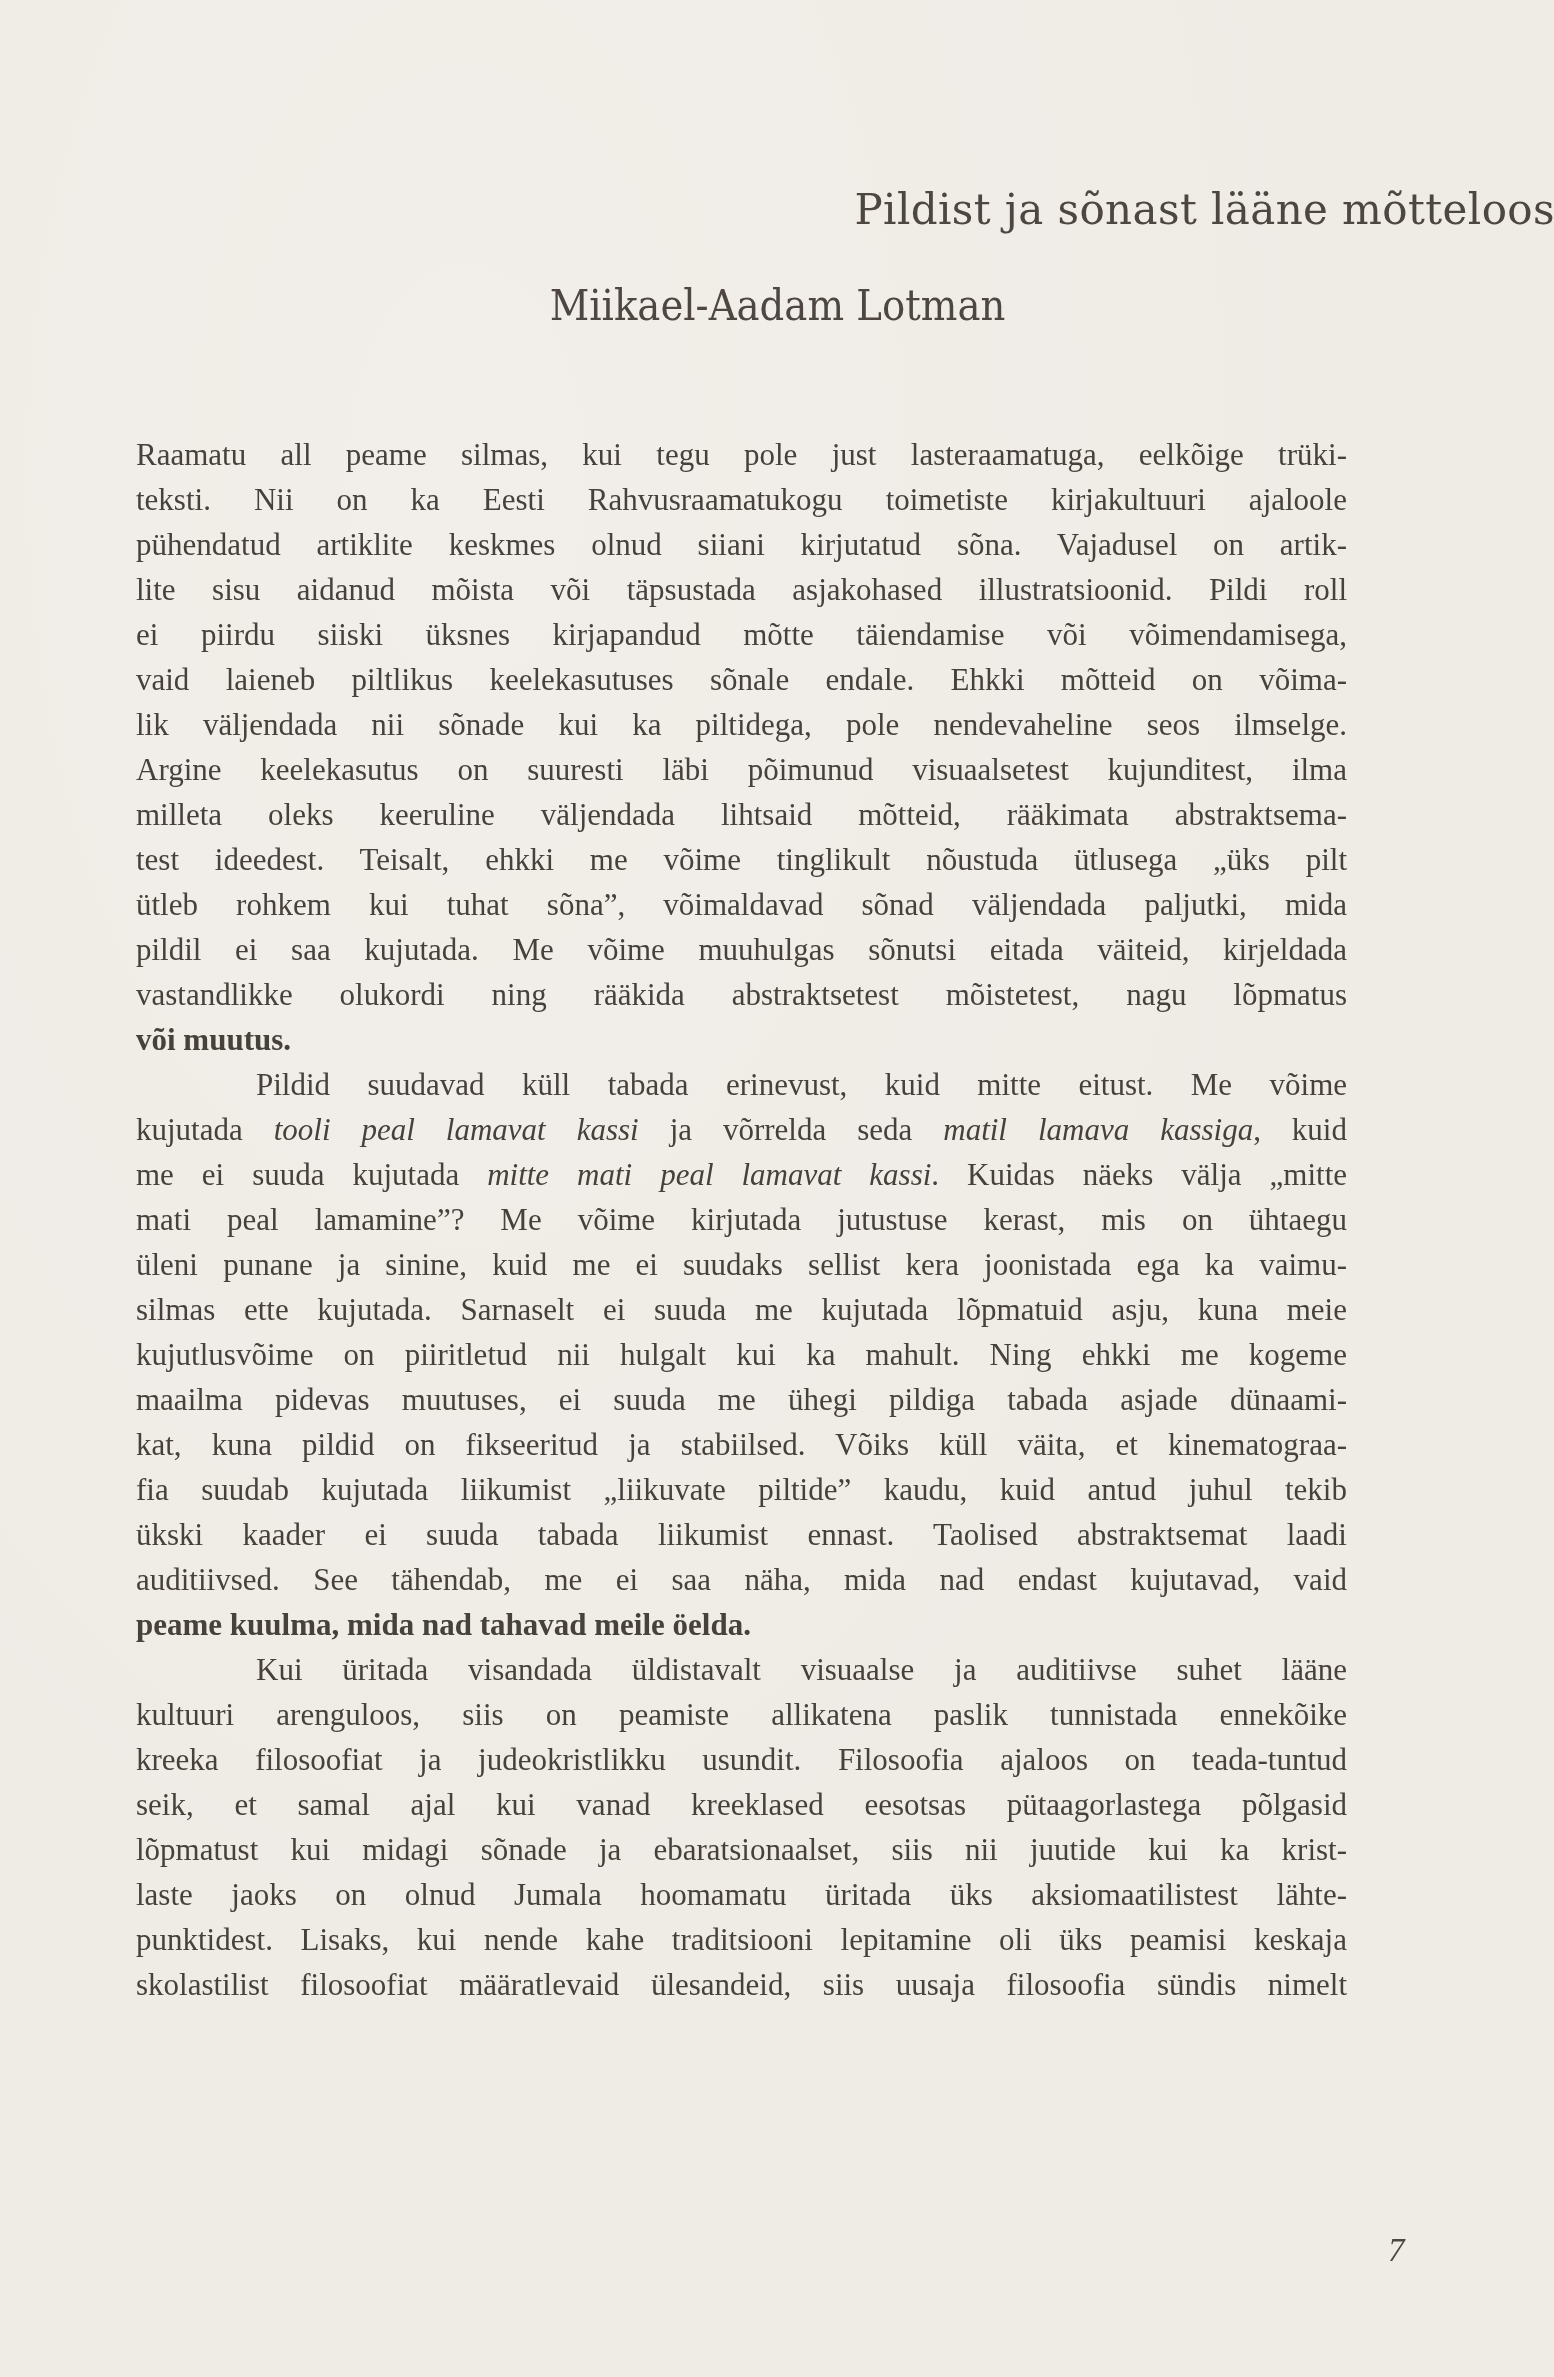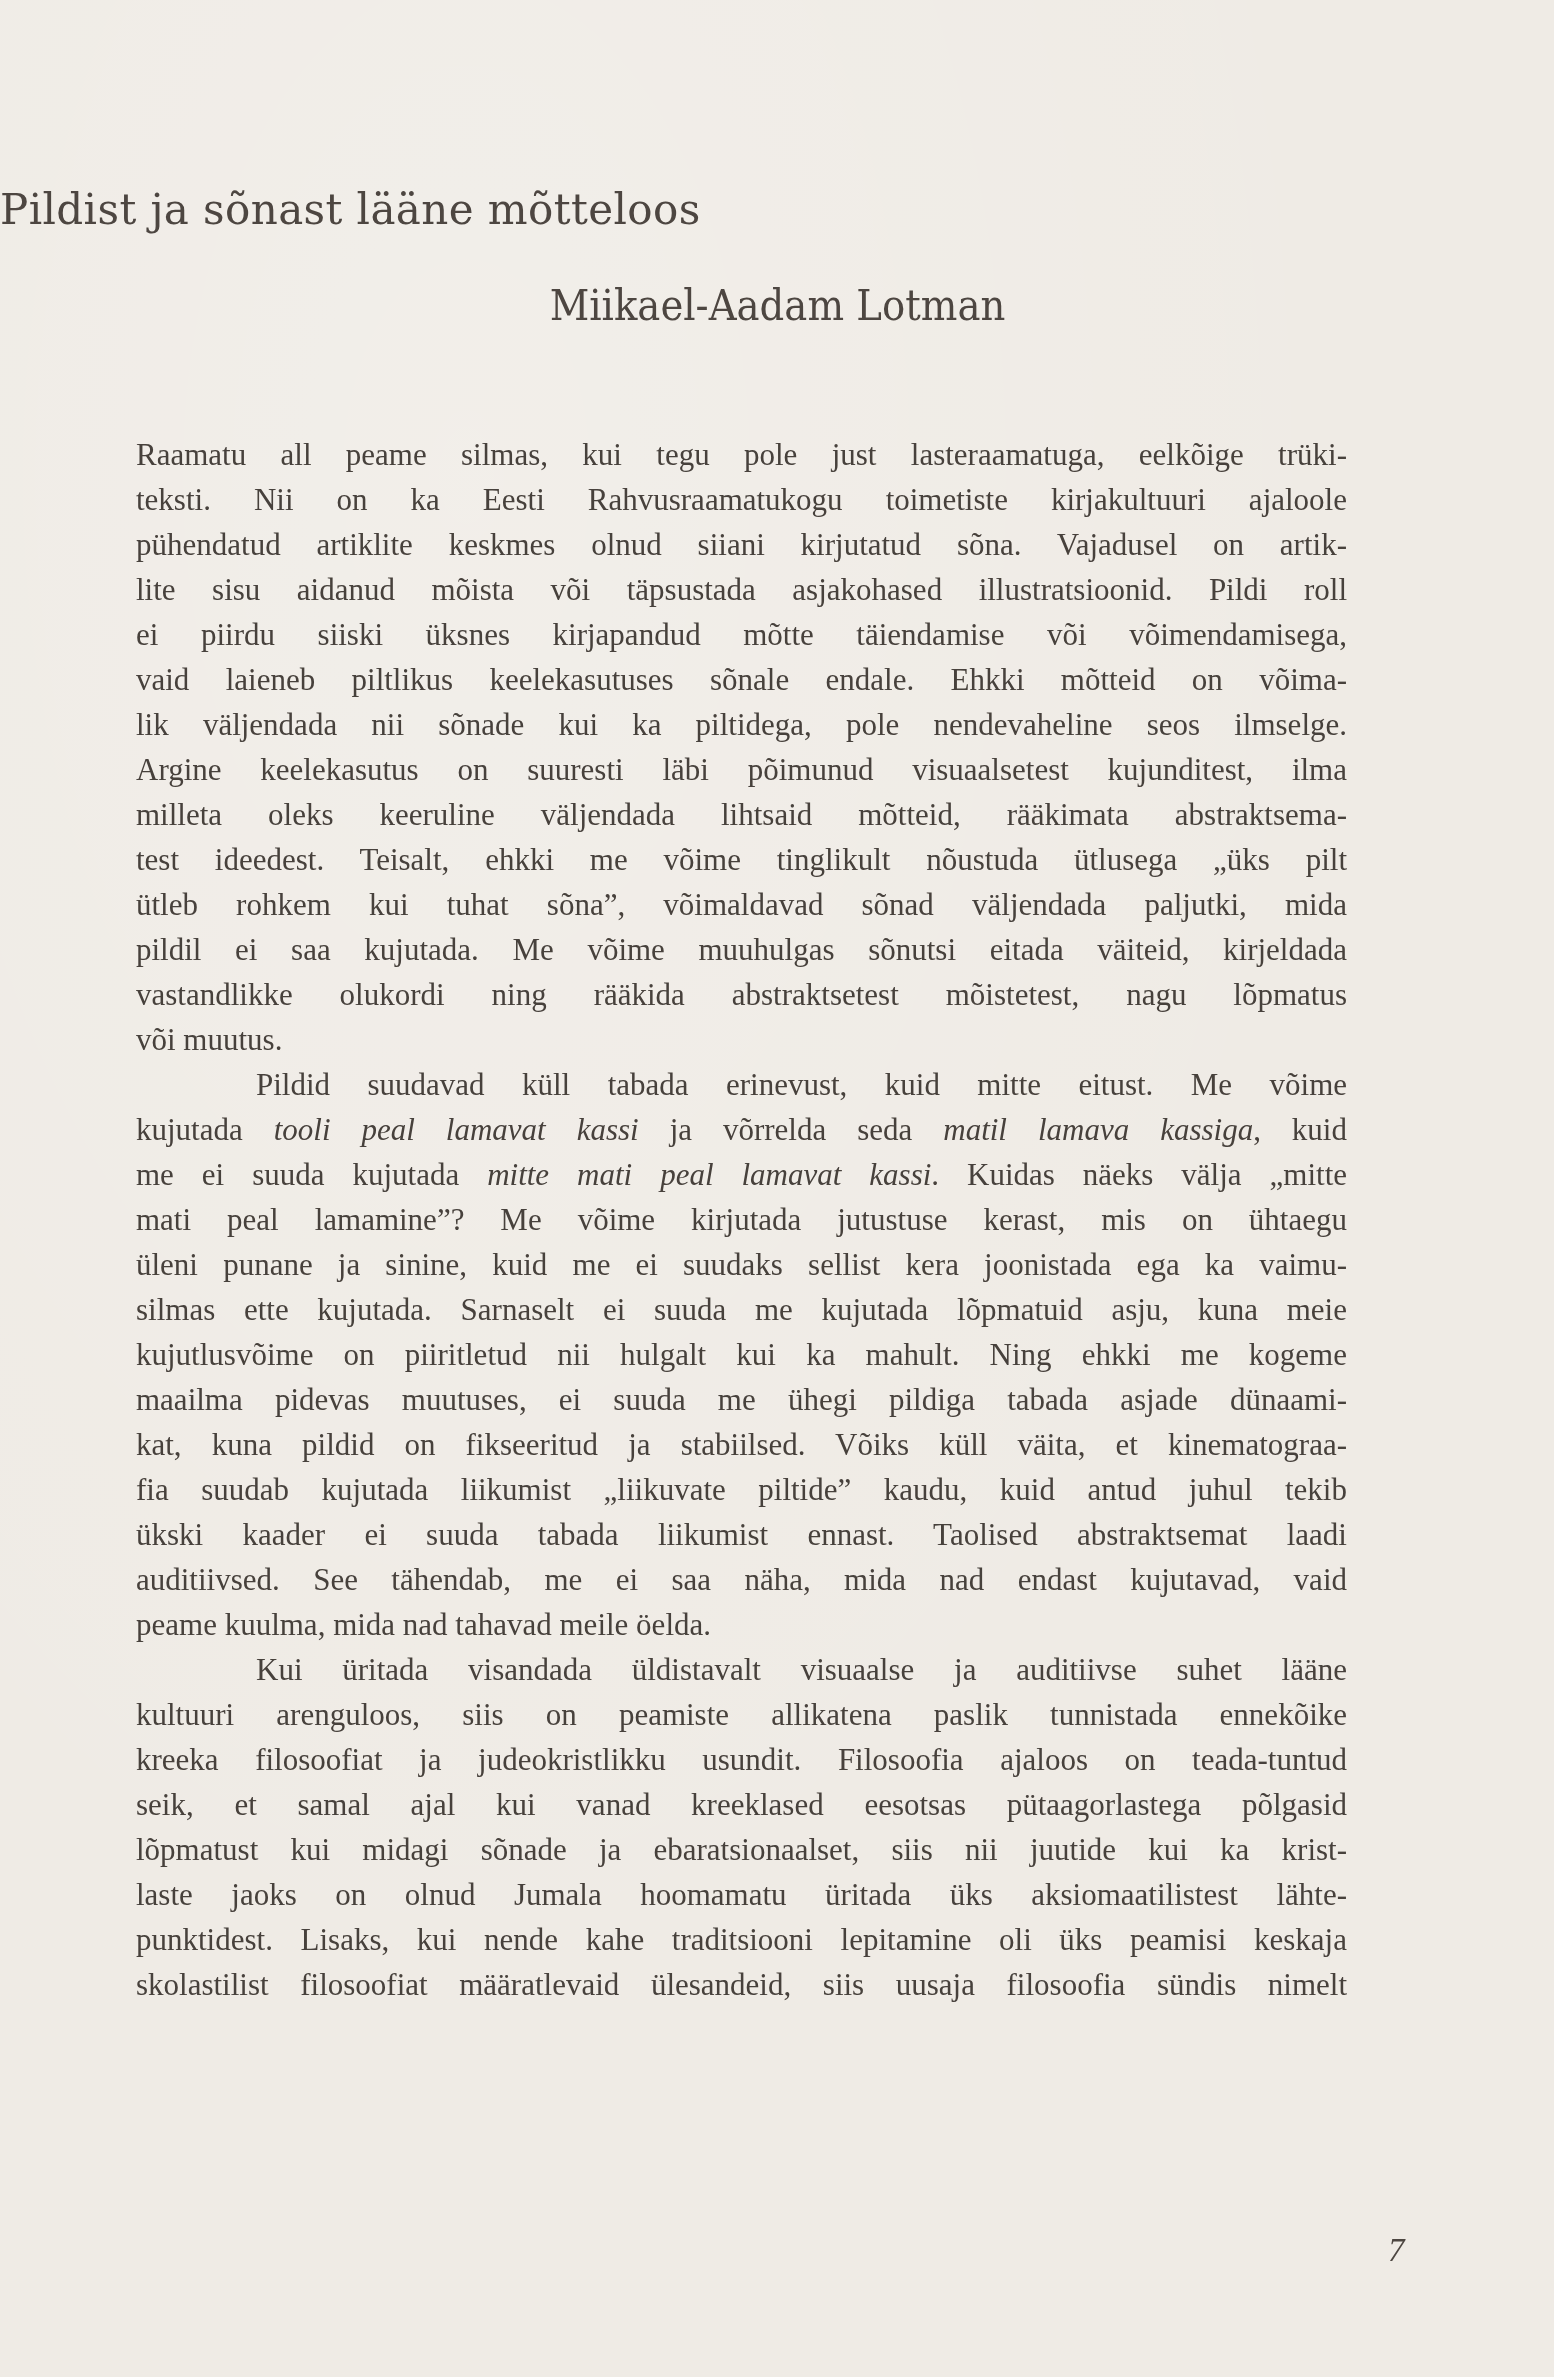--- a/index.html
+++ b/index.html
@@ -17,21 +17,21 @@
       left: 0; top: 0;
       width: 1555px; height: 2377px;
       background:
         radial-gradient(ellipse at 30% 20%, rgba(255,255,255,0.18), rgba(0,0,0,0) 60%),
         #efebe5;
     }
     .title {
       position: absolute;
       left: 0; right: 0;
       top: 185px;
-      text-align: left;
+      text-align: right;
       font-size: 42px;
       letter-spacing: 0.4px;
       color: #4d4641;
       font-family: "DejaVu Serif", "Liberation Serif", serif;
       font-weight: normal;
       margin: 0;
     }
     .author {
       position: absolute;
       left: 0; right: 0;
@@ -49,21 +49,21 @@
       top: 432px;
       width: 1211px;
       font-size: 31px;
       line-height: 45px;
       text-align: justify;
       color: #47413c;
     }
     .body-text p { margin: 0; }
     .body-text p.indent { text-indent: 120px; }
     .body-text .line { display: block; text-align: justify; text-align-last: justify; white-space: nowrap; }
-    .body-text .line.last { text-align-last: left; }
+    .body-text .line.last { text-align-last: left; font-weight: bold; }
     .page-number {
       position: absolute;
       left: 1388px;
       top: 2232px;
       font-size: 33px;
       font-style: italic;
       color: #4d4641;
     }
   </style>
 </head>

